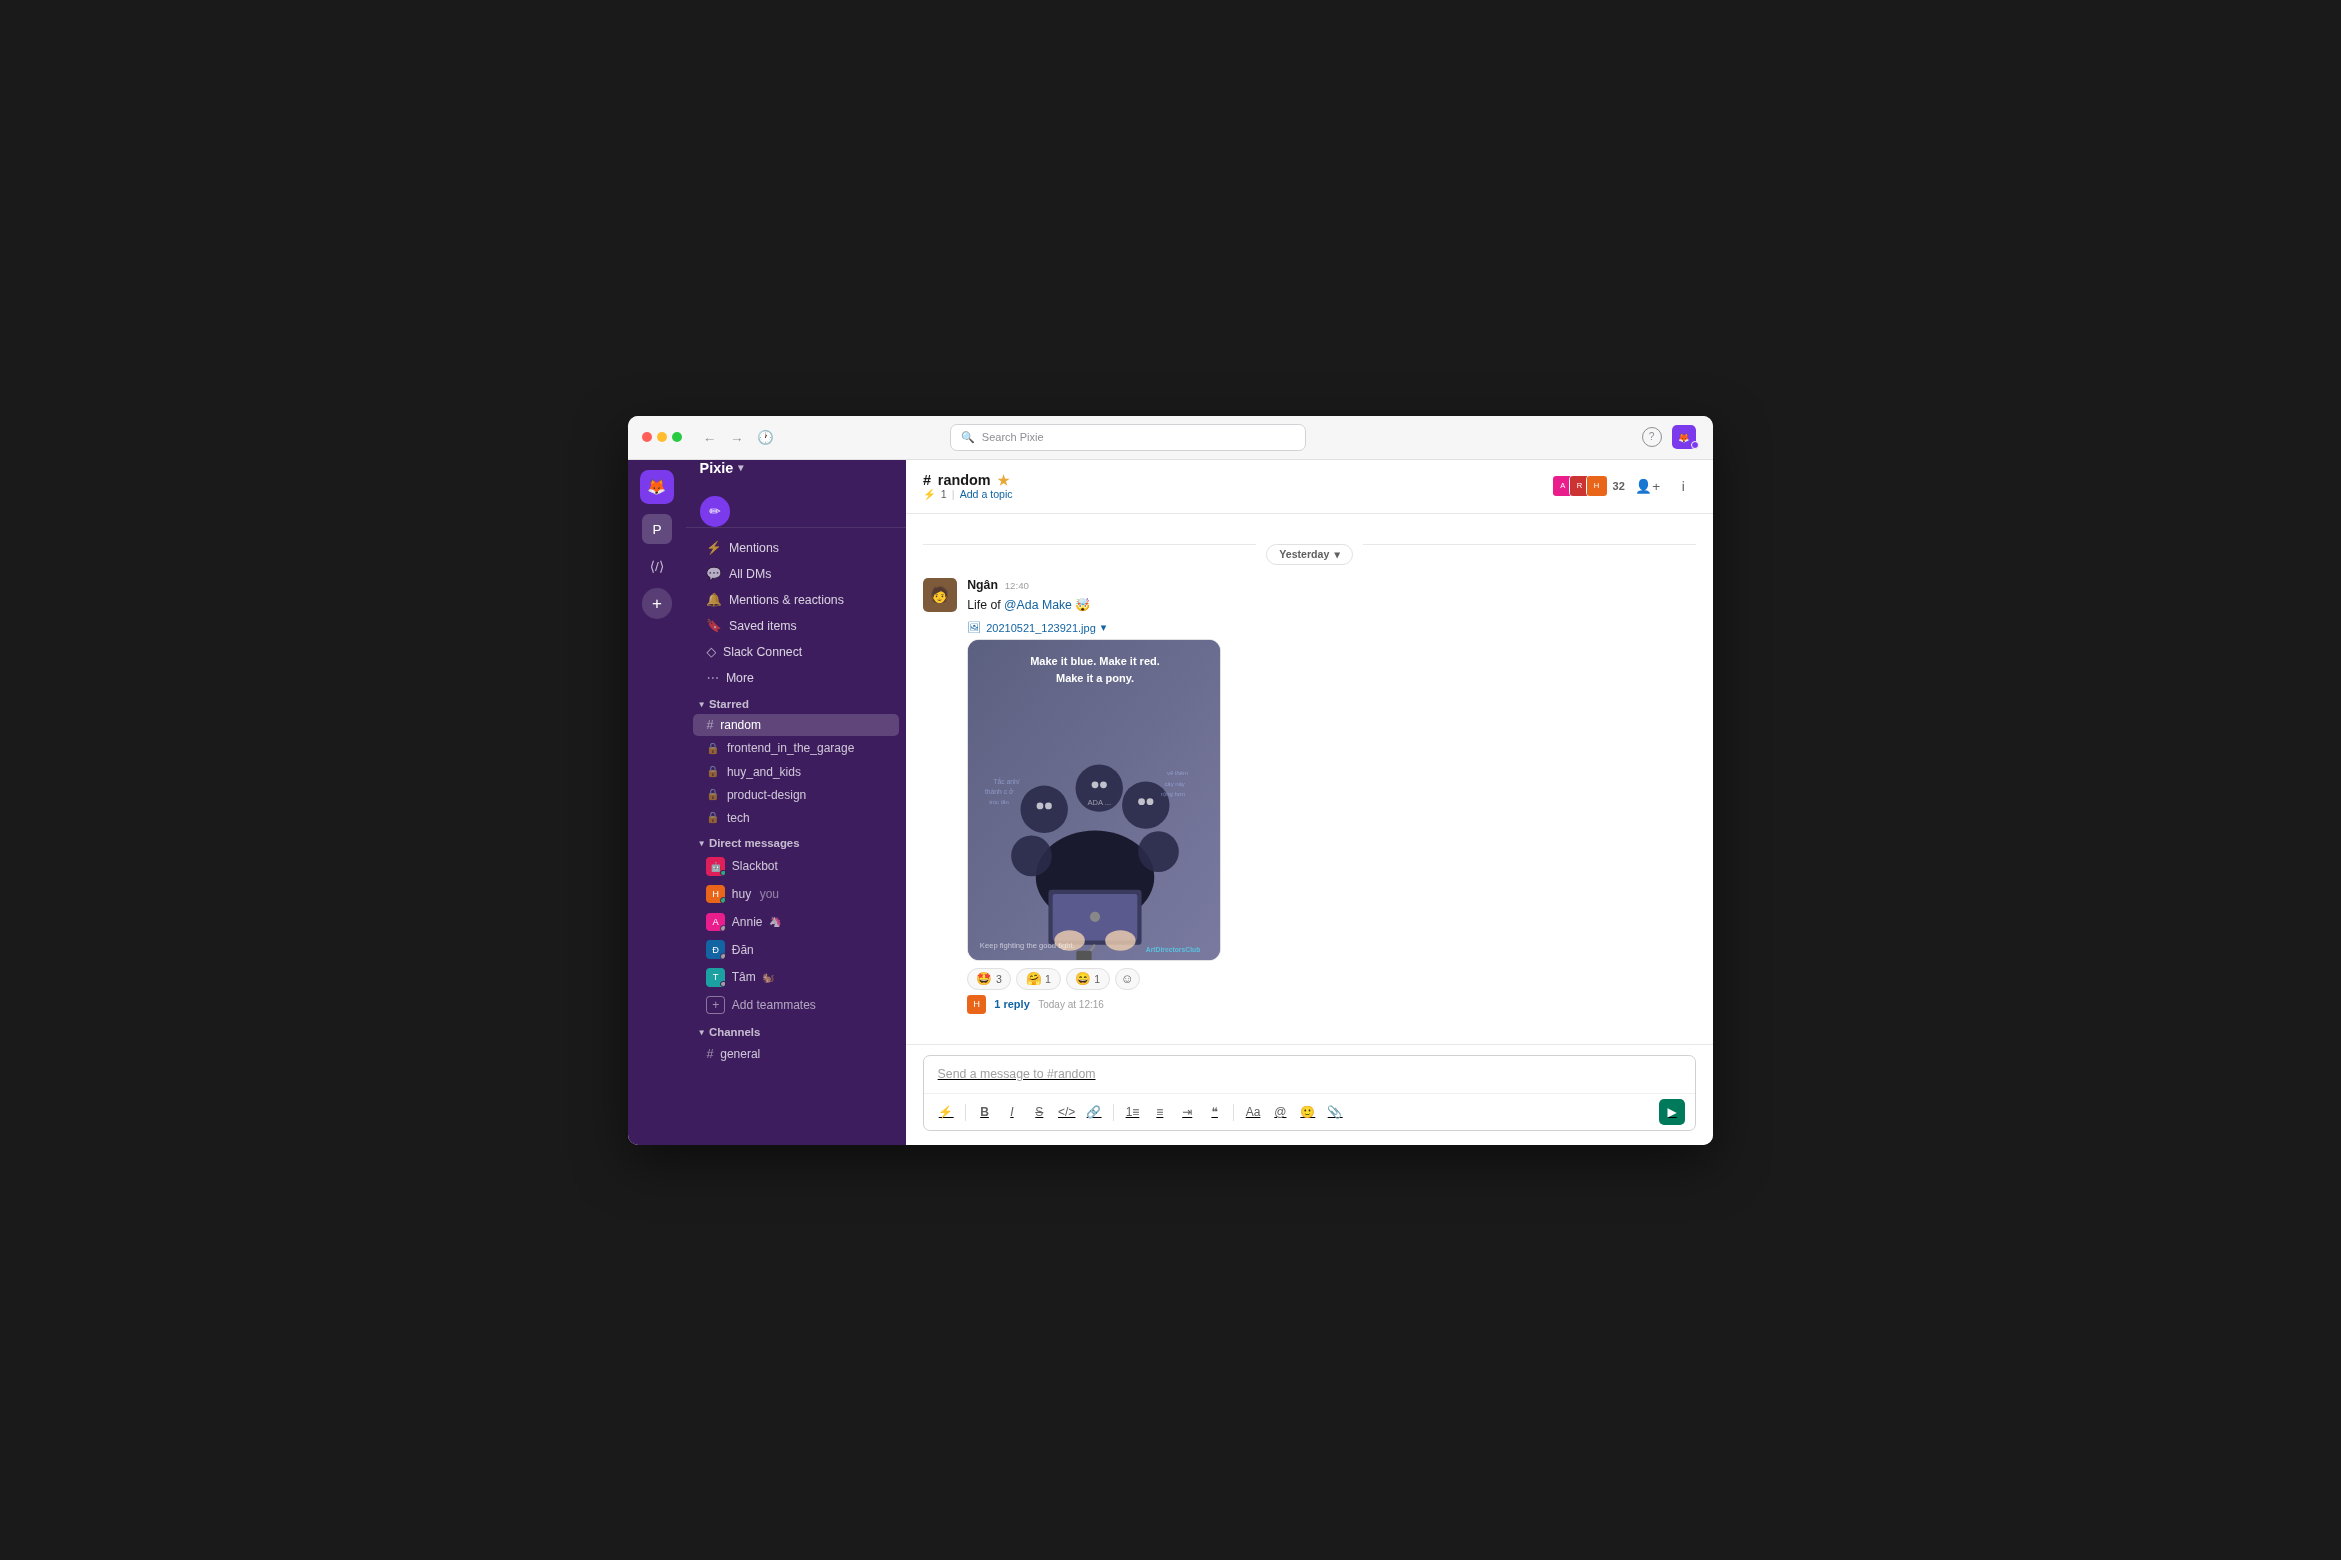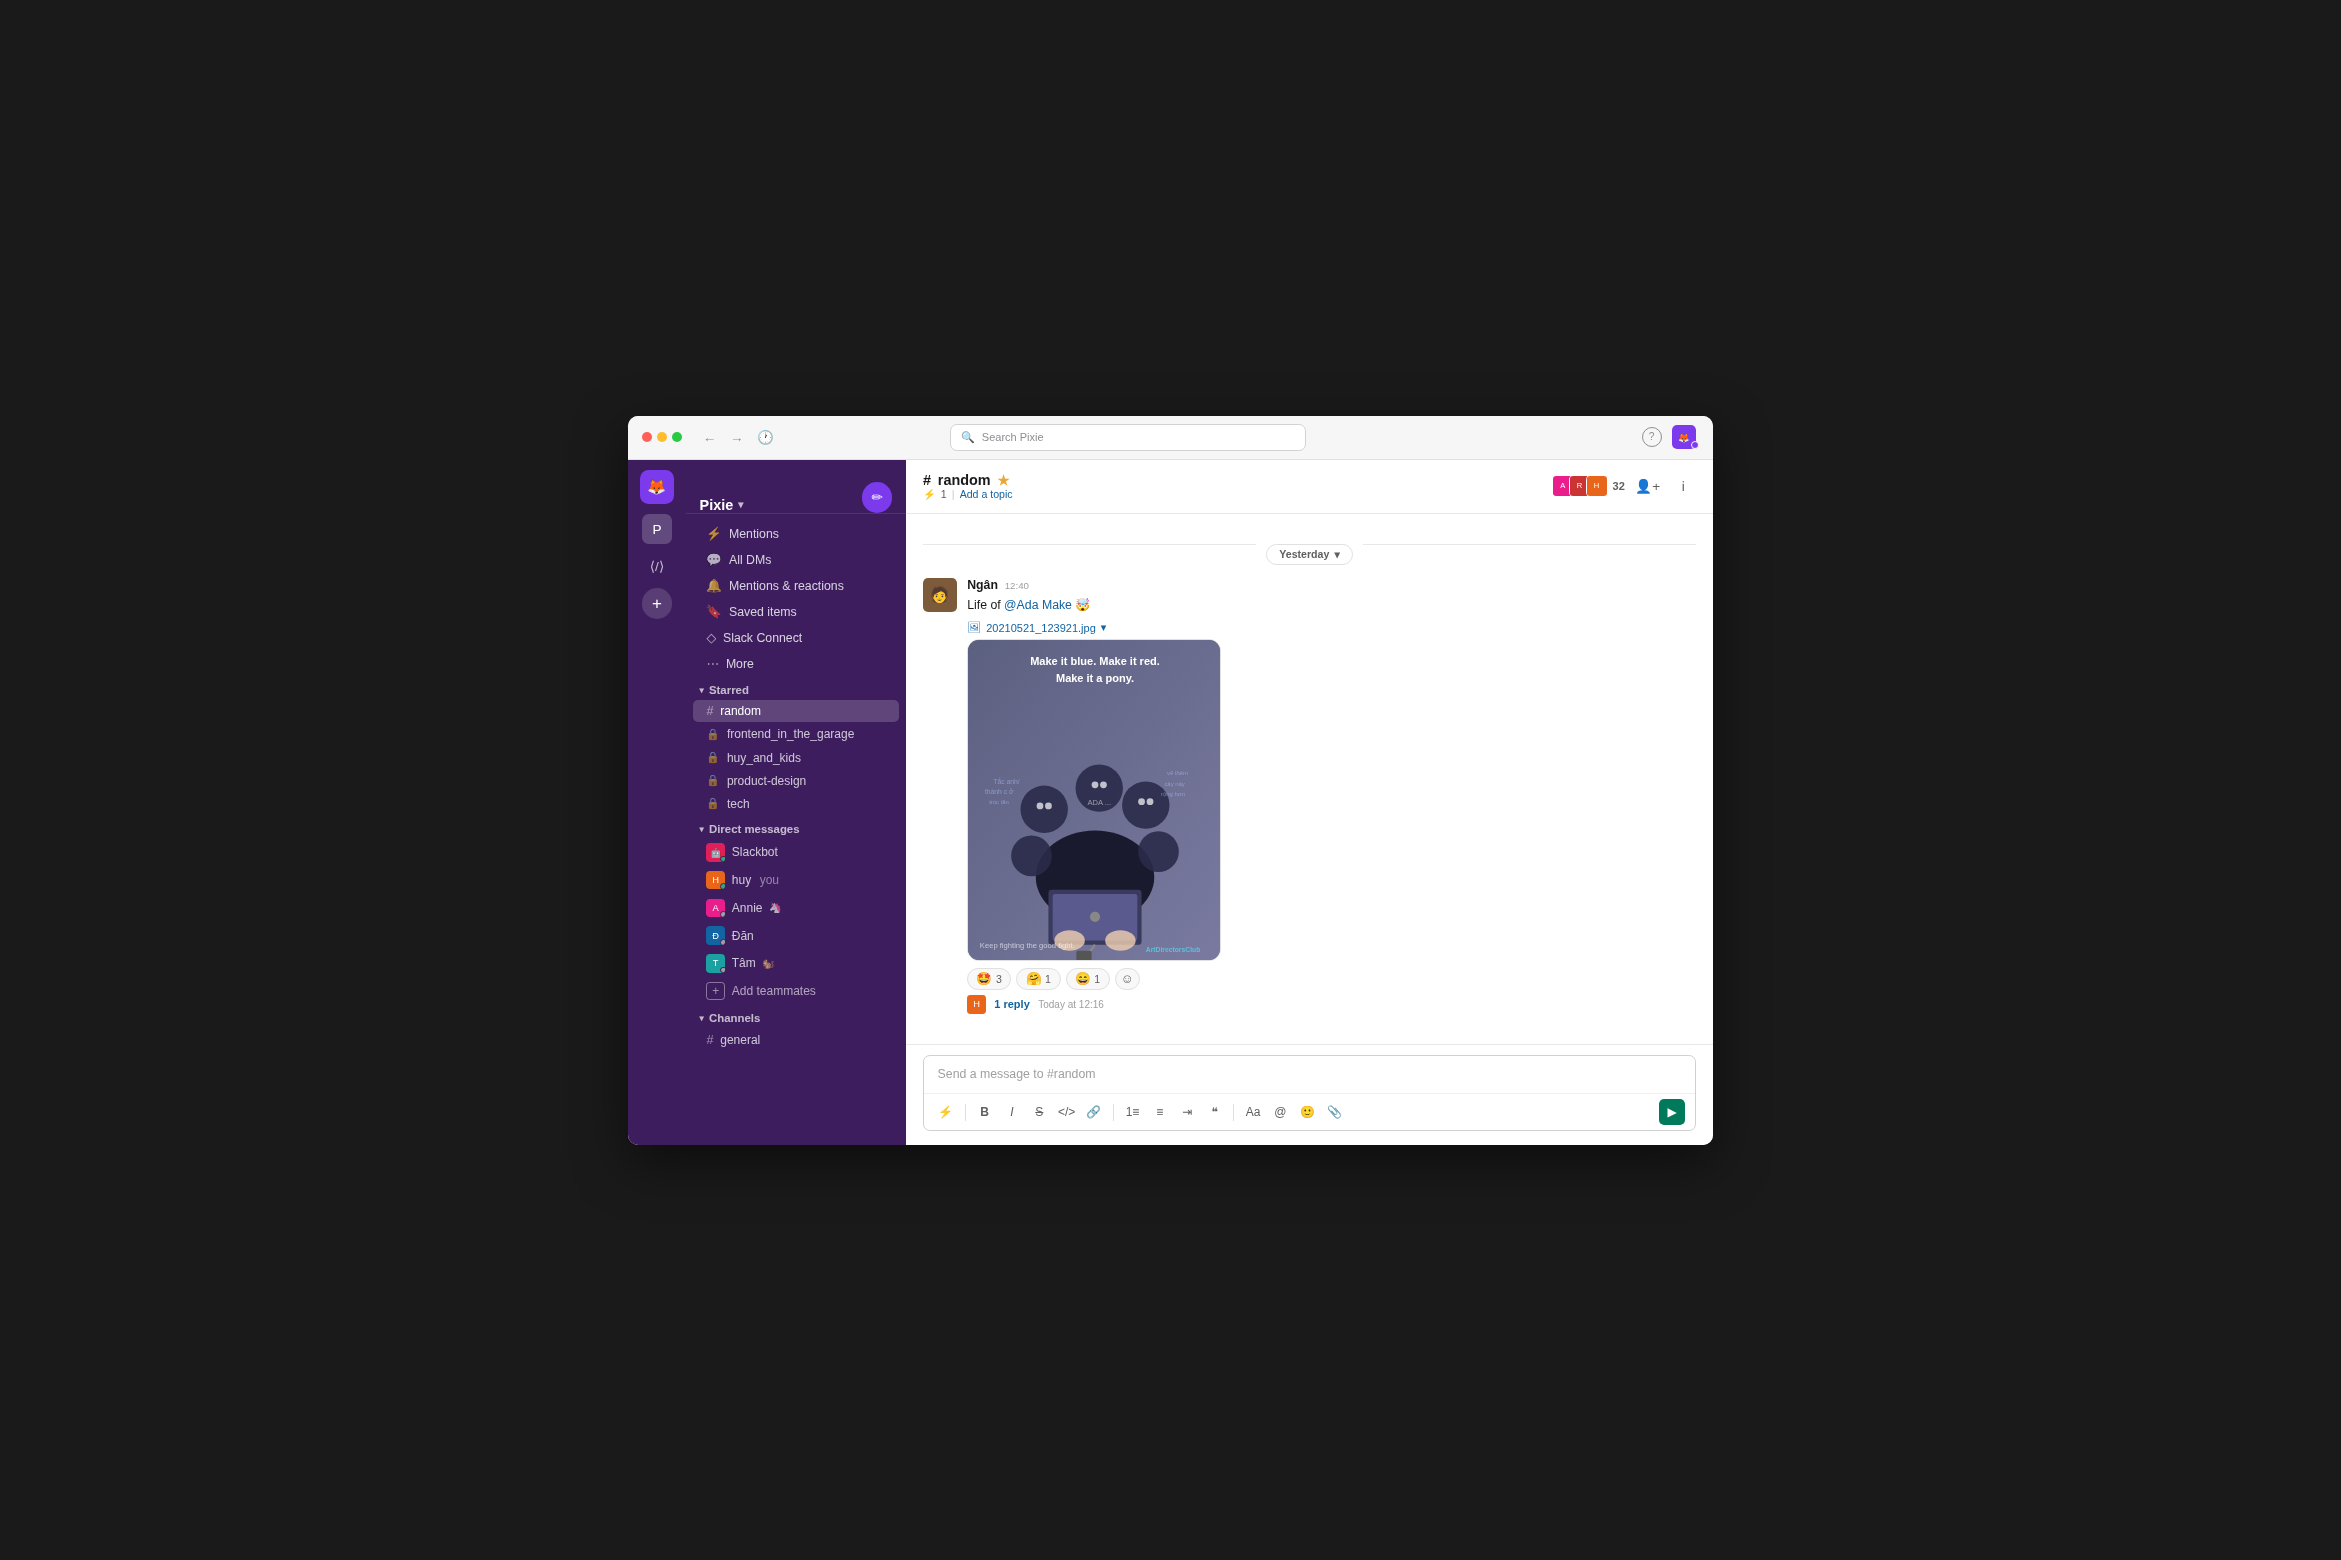--- a/index.html
+++ b/index.html
@@ -174,26 +174,27 @@
     .sidebar {
       width: 220px;
       background: #3d1d5e;
       display: flex;
       flex-direction: column;
       color: rgba(255,255,255,0.85);
       flex-shrink: 0;
       border-right: none;
     }
     .sidebar-header {
-      height: 54px;
-      display: flex;
-      align-items: flex-end;
+      height: 68px;
+      display: flex;
+      align-items: flex-start;
       justify-content: space-between;
       padding: 0 13.6px;
       border-bottom: 0.8px solid rgba(255,255,255,0.1);
+      flex-direction: column;
     }
     .workspace-name {
       font-size: 14.4px;
       font-weight: 700;
       color: white;
       display: flex;
       align-items: center;
       gap: 5.1px;
       cursor: pointer;
     }
@@ -563,20 +564,21 @@
     
     .message-input-area {
       padding: 10.2px 17px 13.6px;
       border-top: 0.8px solid #e8e8e8;
       flex-shrink: 0;
     }
     .input-box {
       border: 0.8px solid #d0d0d0;
       border-radius: 6.8px;
       overflow: hidden;
+      text-decoration: underline;
     }
     .input-text-area {
       padding: 10.2px 13.6px;
       font-size: 12.3px;
       color: #a0a0a0;
       min-height: 37px;
     }
     .input-toolbar {
       display: flex;
       align-items: center;

